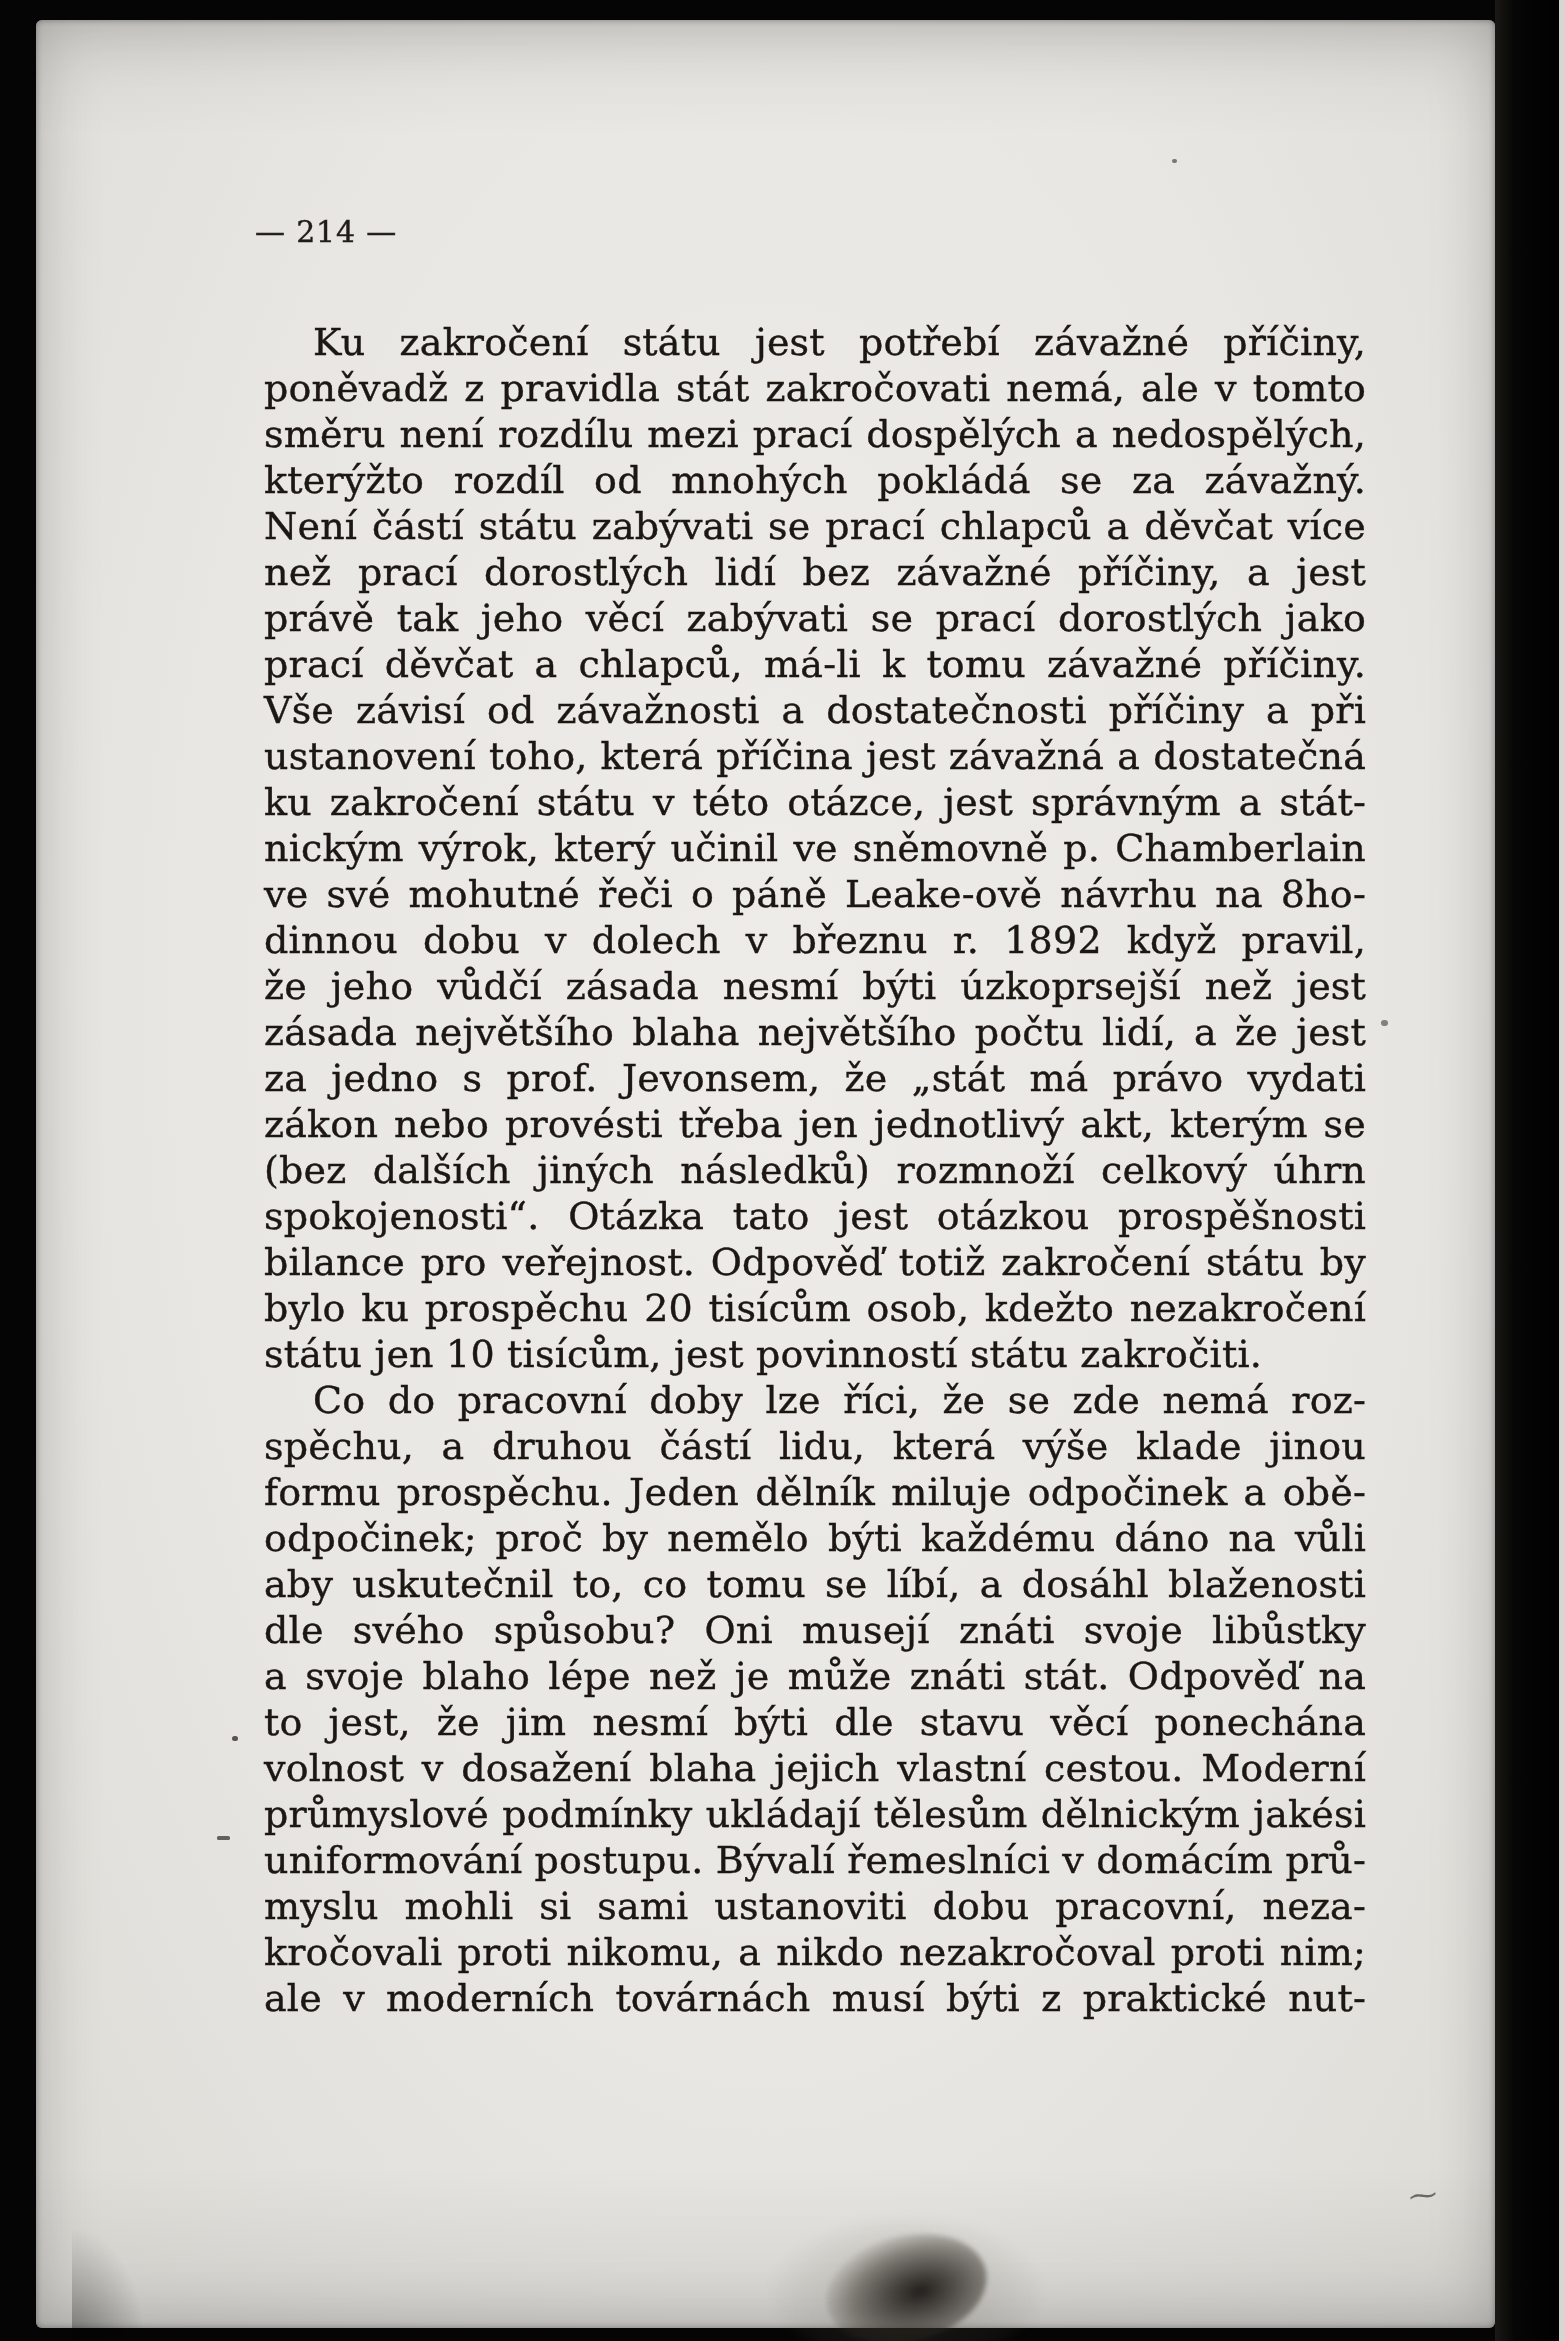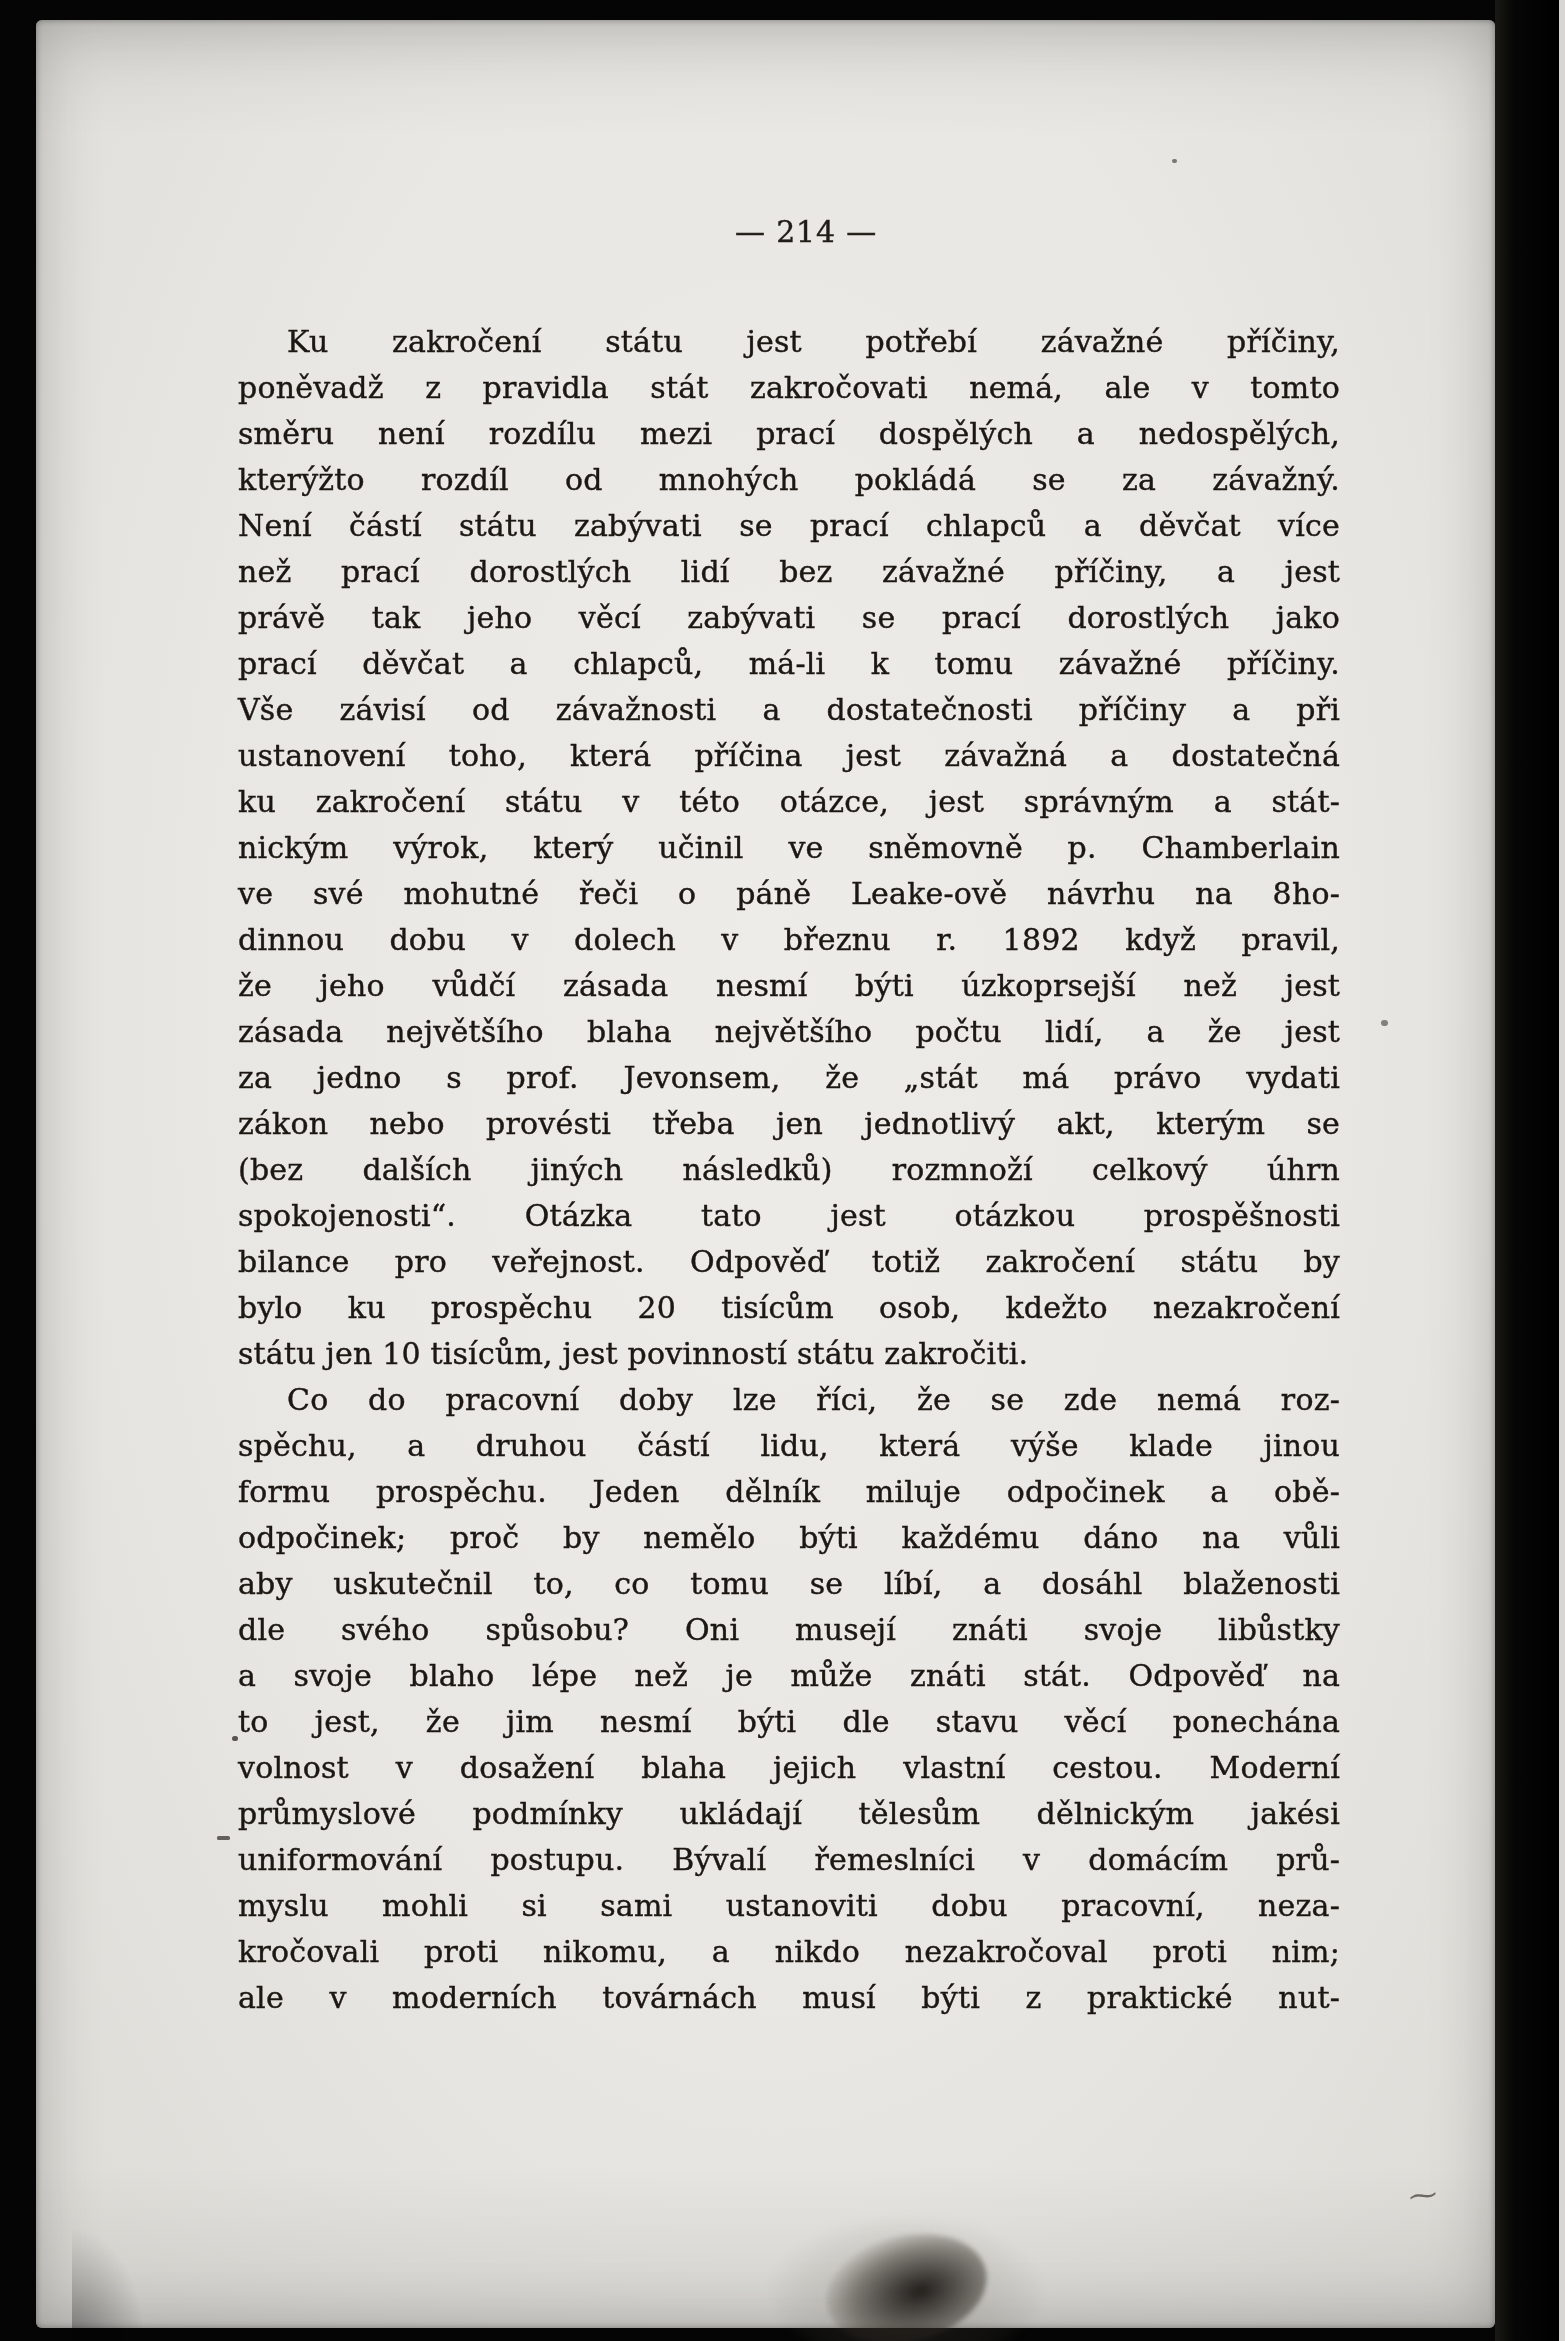--- a/index.html
+++ b/index.html
@@ -47,33 +47,33 @@
     top: 0;
     width: 6.5px;
     height: 2342px;
     background: #d7d6d2;
   }
   .page-number {
     position: absolute;
     left: 219px;
     top: 194px;
     width: 1102px;
-    text-align: center;
+    text-align: left;
     font-size: 30px;
     letter-spacing: 0.8px;
     color: #211c17;
     -webkit-text-stroke: 0.4px currentColor;
   }
   .text-column {
     position: absolute;
-    left: 202px;
+    left: 228px;
     top: 299px;
     width: 1102px;
     color: #1c1712;
-    font-size: 30px;
+    font-size: 38px;
     letter-spacing: 0.2px;
     -webkit-text-stroke: 0.4px currentColor;
   }
   .para { margin: 0; }
   .line {
     line-height: 46px;
     height: 46px;
     white-space: nowrap;
     text-align: justify;
     text-align-last: justify;

